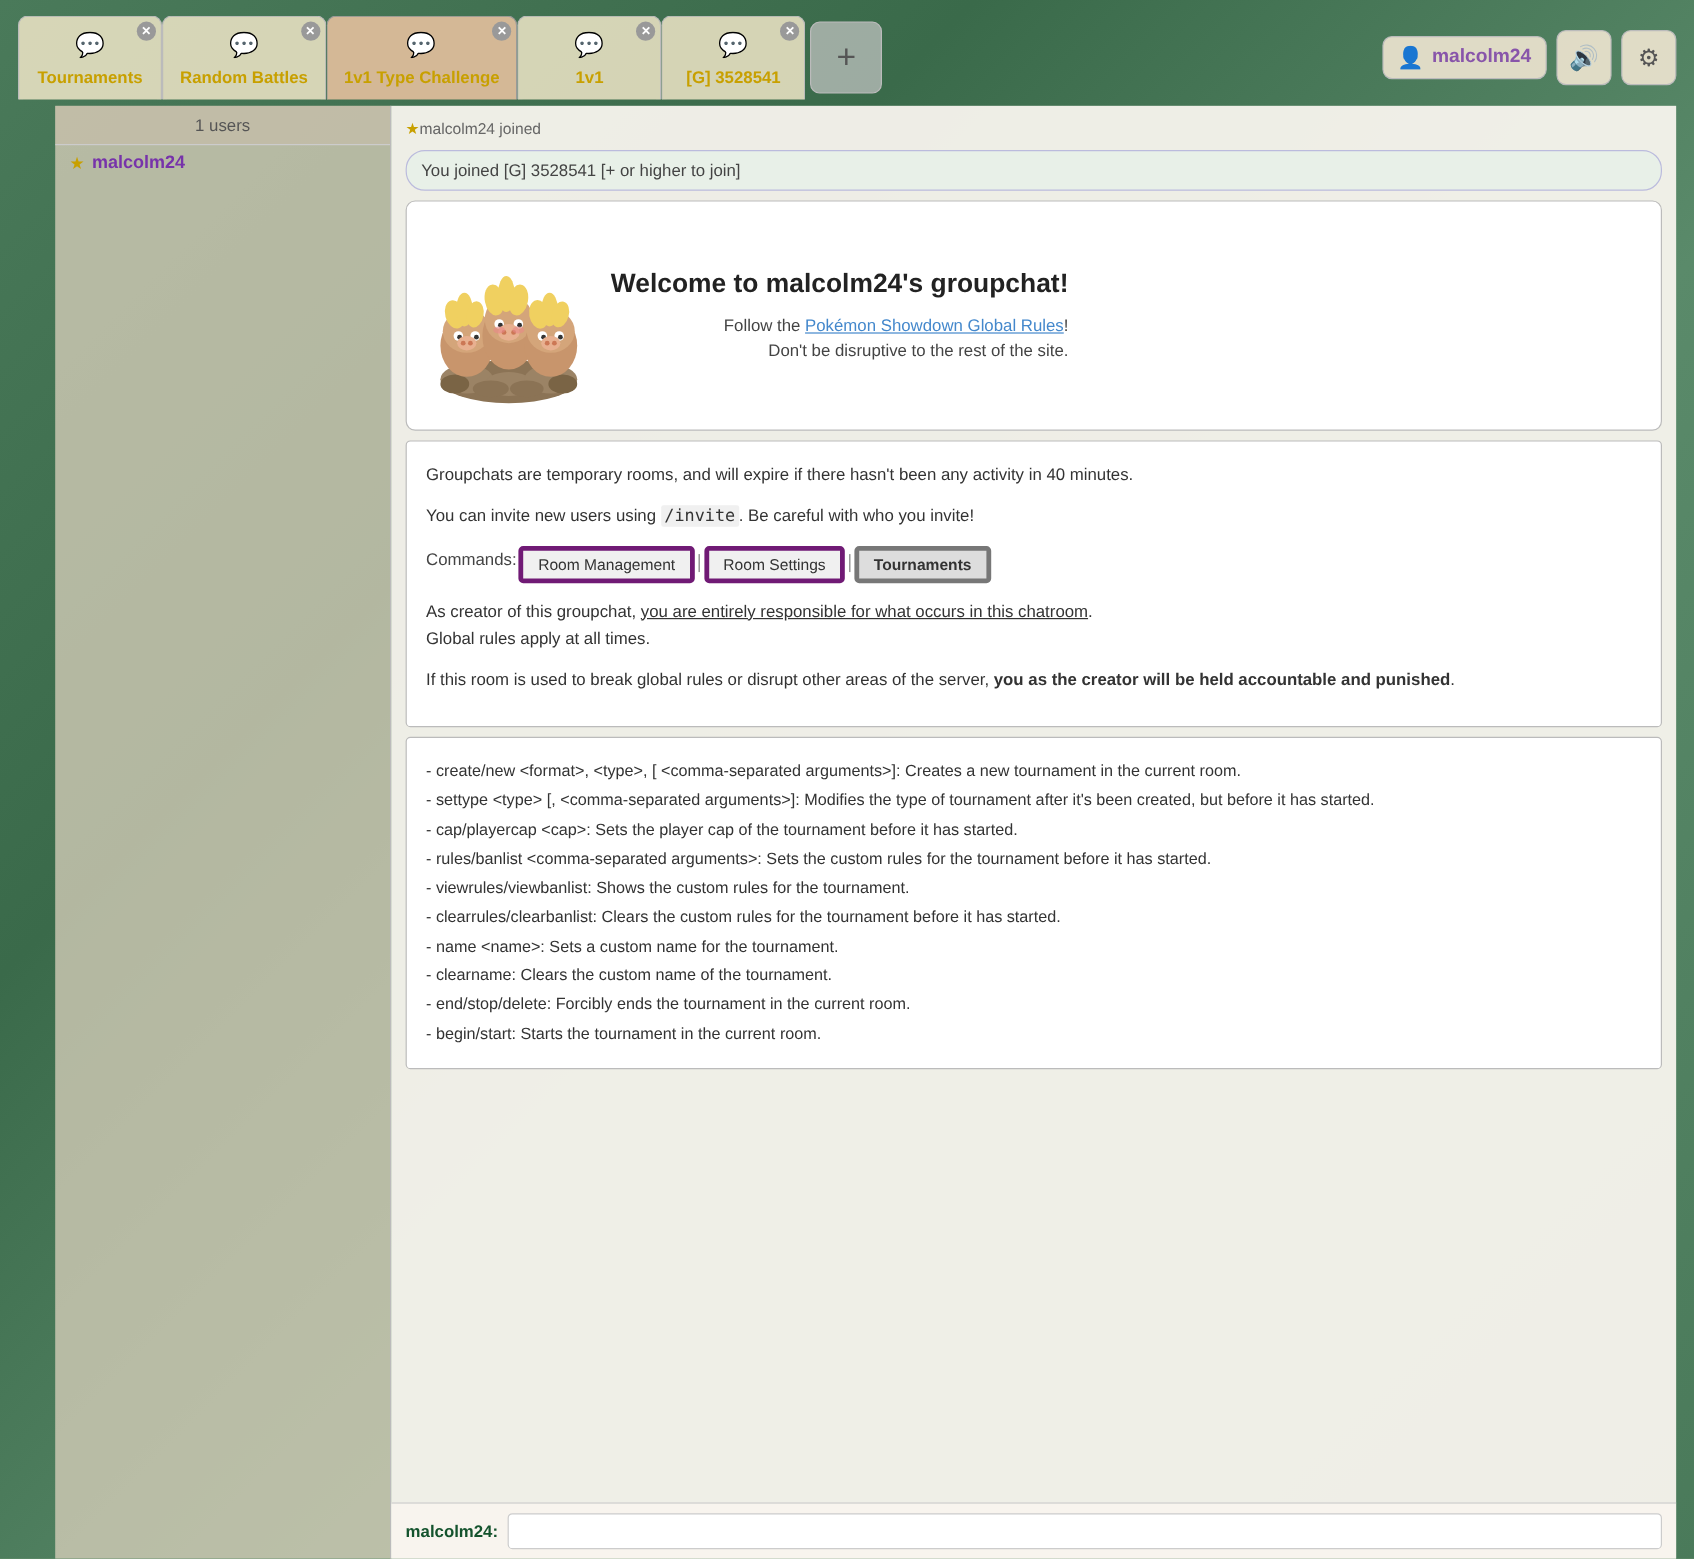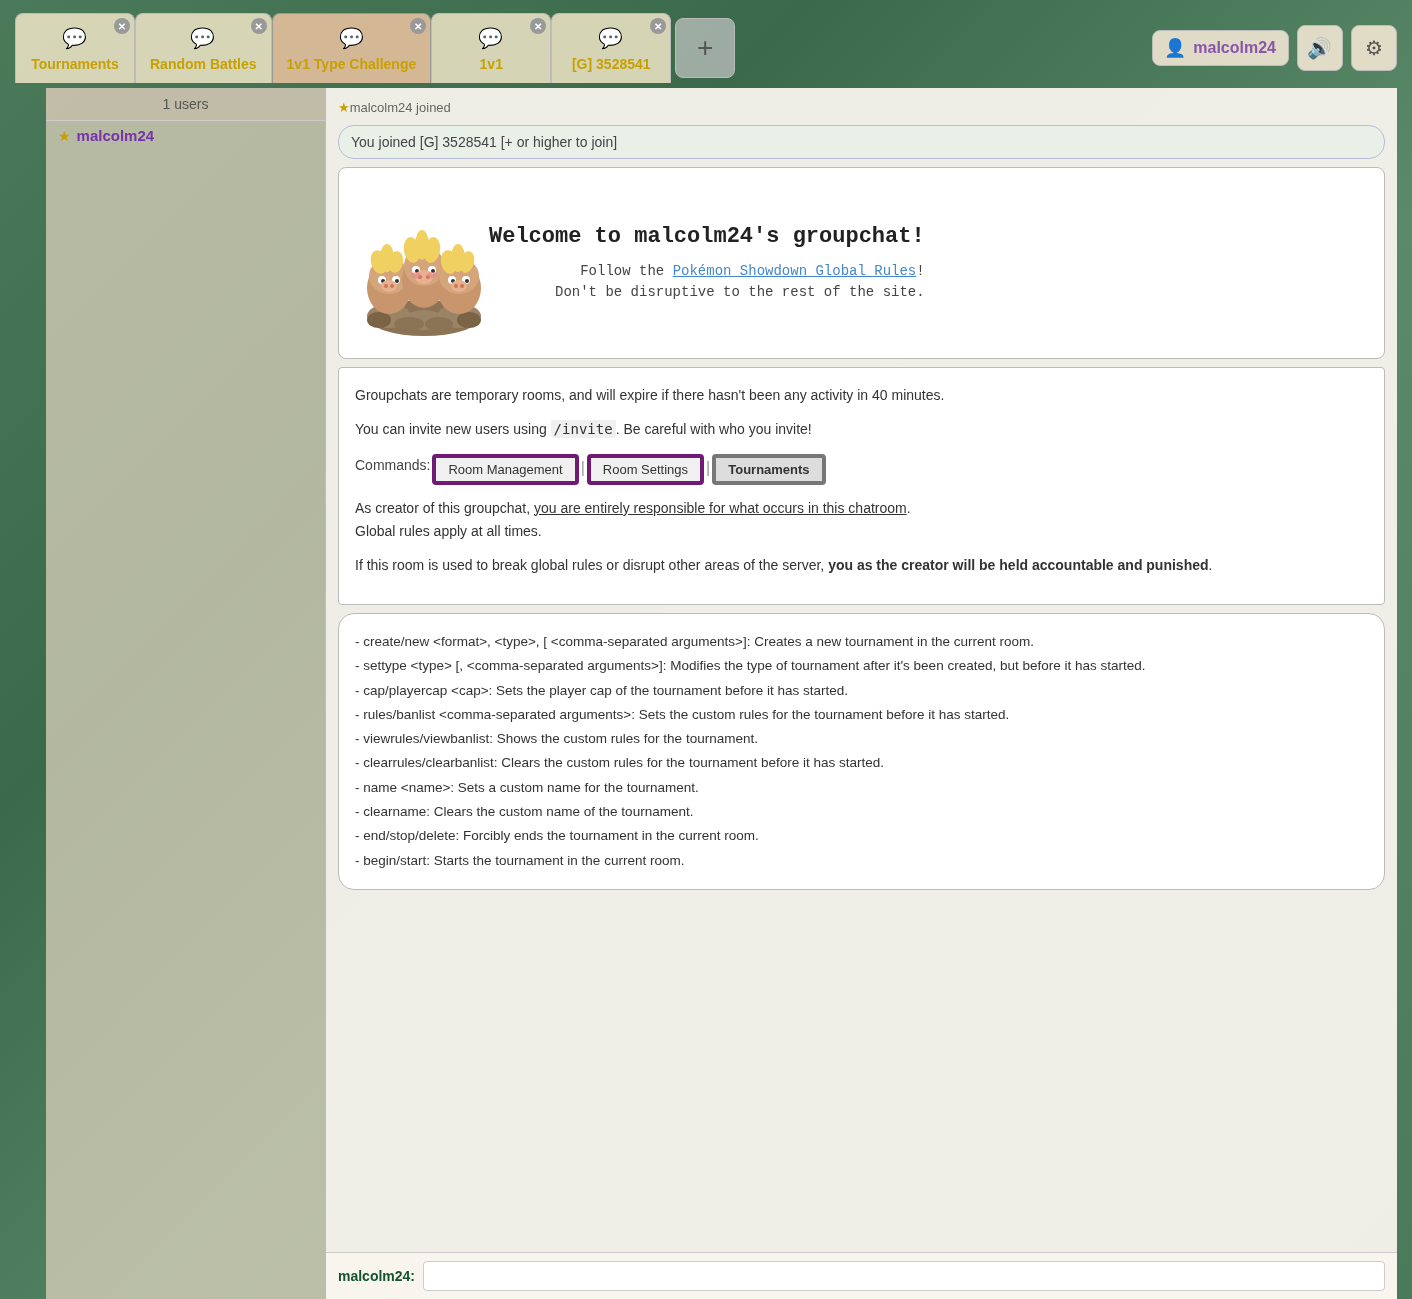--- a/index.html
+++ b/index.html
@@ -228,23 +228,23 @@
       color: #444;
     }
 
     
     .welcome-card {
       border: 1px solid #bbb;
       border-radius: 8px;
       padding: 20px;
       margin: 8px 0;
       display: flex;
+      gap: 20px;
       align-items: center;
       background: white;
-      font-family: Liberation Mono, monospace;
     }
 
     .welcome-pokemon {
       width: 130px;
       height: 150px;
       flex-shrink: 0;
       position: relative;
     }
 
     .welcome-text h2 {
@@ -324,21 +324,21 @@
     .code-text {
       font-family: monospace;
       background: #f0f0f0;
       padding: 1px 3px;
       border-radius: 2px;
     }
 
     
     .tournament-help {
       border: 1px solid #bbb;
-      border-radius: 16px;
+      border-radius: 4px;
       padding: 16px;
       margin: 8px 0;
       background: white;
       font-size: 13.5px;
       color: #333;
       line-height: 1.8;
     }
 
     
     .chat-input-row {

